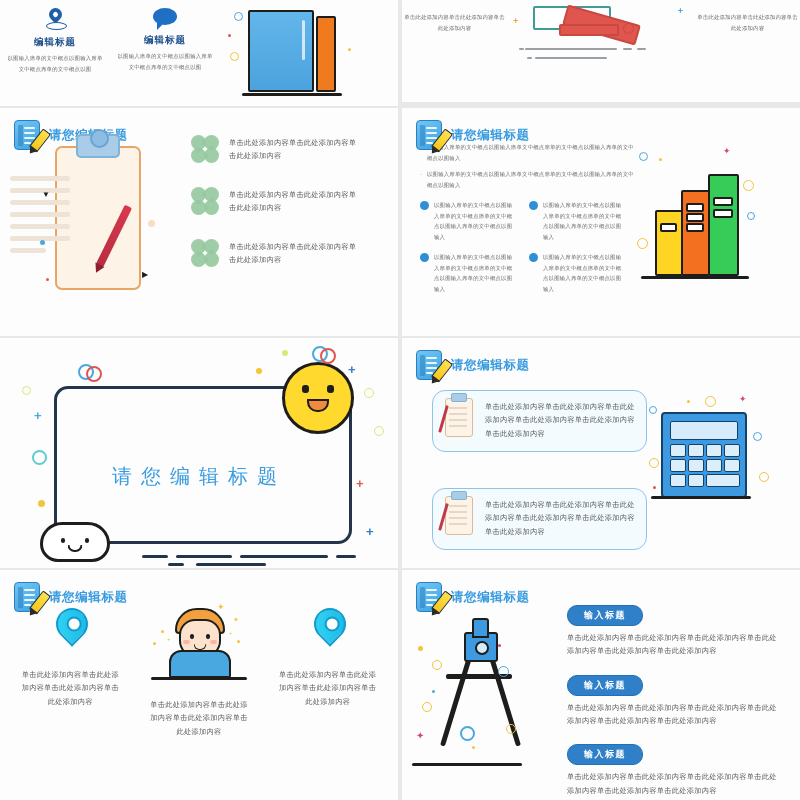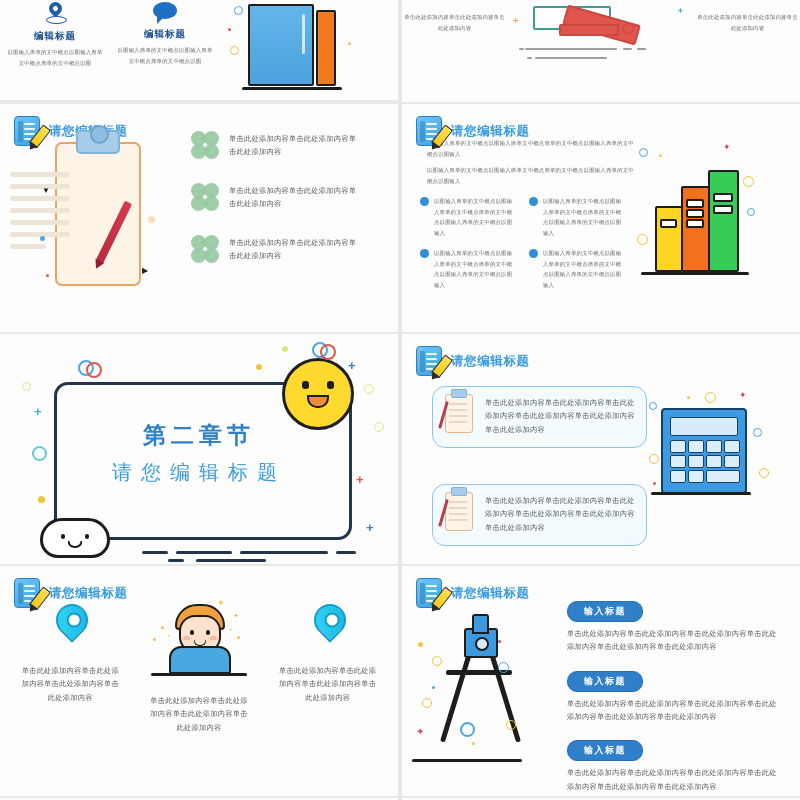--- a/index.html
+++ b/index.html
@@ -27,21 +27,21 @@
     border-radius:2px 2px 1px 1px;transform:rotate(38deg);}
   .note-ic .pen:after{content:"";position:absolute;left:-1.5px;bottom:-6px;
     border-left:5.5px solid transparent;border-right:5.5px solid transparent;border-top:7px solid #2b2b2b;}
   .stitle{color:#3a9ce0;font-size:12.5px;font-weight:bold;letter-spacing:.6px;white-space:nowrap;}
 
   
   .body-cn{color:#5a5a5a;font-size:7.2px;line-height:1.85;letter-spacing:.3px;}
   .tiny-cn{color:#6a6a6a;font-size:5.4px;line-height:1.95;letter-spacing:.2px;}
 
   
-  .s1{display:flex;padding-top:2px;}
+  .s1{display:flex;padding-top:8px;}
   .s1col{width:110px;text-align:center;}
   .s1h{color:#1c4f8c;font-size:9.5px;font-weight:bold;margin-top:4px;letter-spacing:1px;}
   .s1p{margin:4px 7px 0;}
   .pin-ic{width:20px;height:24px;margin:0 auto;position:relative;}
   .pin-ic .pn{position:absolute;left:4px;top:0;width:13px;height:13px;border-radius:50% 50% 50% 0;
     transform:rotate(-45deg);background:#1f5fa8;}
   .pin-ic .pn:after{content:"";position:absolute;left:4px;top:4px;width:5px;height:5px;border-radius:50%;background:#fff;}
   .pin-ic .base{position:absolute;left:1px;bottom:2px;width:19px;height:6px;border:1.6px solid #1f5fa8;
     border-radius:50%;background:#fff;}
   .bub-ic{width:24px;height:22px;margin:0 auto;position:relative;}
@@ -384,21 +384,20 @@
     <div class="sun">
       <div class="eye e1"></div>
         <div class="eye e2"></div>
         <div class="mouth"></div>
     </div>
     <div class="cloud">
       <div class="ce c1"></div>
         <div class="ce c2"></div>
         <div class="cm"></div>
     </div>
-    <div class="ch1">第二章节</div>
     <div class="ch2">请您编辑标题</div>
     <div class="dsh" style="left:142px;bottom:10px;width:26px;"></div>
     <div class="dsh" style="left:176px;bottom:10px;width:56px;"></div>
     <div class="dsh" style="left:240px;bottom:10px;width:88px;"></div>
     <div class="dsh" style="left:336px;bottom:10px;width:20px;"></div>
     <div class="dsh" style="left:168px;bottom:2px;width:16px;"></div>
     <div class="dsh" style="left:196px;bottom:2px;width:70px;"></div>
     <div class="ring" style="left:78px;top:26px;width:12px;height:12px;border:2px solid #4aa8e0;"></div>
     <div class="ring" style="left:86px;top:28px;width:12px;height:12px;border:2px solid #e0564f;"></div>
     <div class="ring" style="left:312px;top:8px;width:12px;height:12px;border:2px solid #4aa8e0;"></div>

